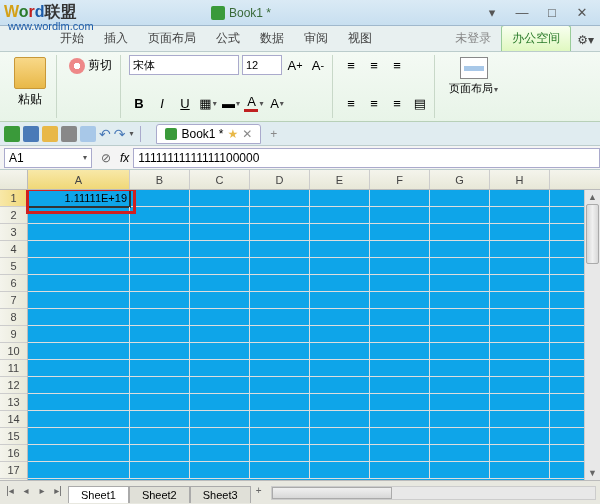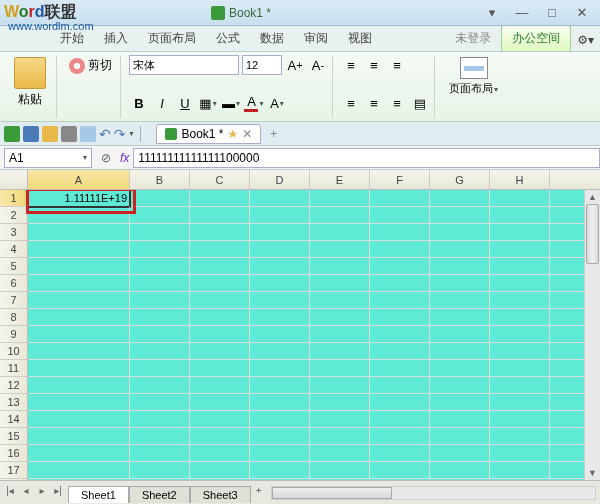--- a/index.html
+++ b/index.html
@@ -45,33 +45,33 @@
 .qat-icon { width: 16px; height: 16px; cursor: pointer; border-radius: 2px; }
 .qat-save { background: #4a7ab8; } .qat-print { background: #888; }
 .qat-undo { color: #4a7ab8; font-size: 14px; } .qat-redo { color: #4a7ab8; font-size: 14px; }
 .qat-sep { width: 1px; height: 16px; background: #aac; margin: 0 4px; }
 .doc-tab { display: flex; align-items: center; gap: 4px; padding: 2px 8px; background: #fff; border: 1px solid #aac; border-radius: 3px 3px 0 0; margin-left: 8px; }
 .doc-tab-close { color: #888; cursor: pointer; }
 
 .formula-bar { height: 24px; background: #f4f4f4; border-bottom: 1px solid #bcc; display: flex; align-items: center; }
 .name-box { width: 88px; height: 20px; border: 1px solid #aac; background: #fff; margin: 0 4px; padding: 0 4px; display: flex; align-items: center; justify-content: space-between; }
 .fb-btn { width: 20px; text-align: center; color: #666; cursor: pointer; }
-.fx-label { font-style: italic; color: #6d28d9; padding: 0 4px; }
+.fx-label { font-style: italic; color: #000000; padding: 0 4px; }
 .formula-input { flex: 1; height: 20px; border: 1px solid #aac; background: #fff; padding: 0 4px; display: flex; align-items: center; }
 
 .sheet-area { position: relative; height: 310px; display: flex; flex-direction: column; }
 .col-headers { height: 20px; display: flex; background: linear-gradient(#f4f4ec, #e8e8d8); border-bottom: 1px solid #bbb; }
 .corner { width: 28px; border-right: 1px solid #bbb; background: linear-gradient(#f4f4ec, #e8e8d8); }
 .col-h { border-right: 1px solid #ccc; text-align: center; line-height: 20px; color: #444; font-size: 11px; }
 .col-h.sel { background: linear-gradient(#f8e8a8, #f0d878); }
 .grid-body { flex: 1; display: flex; overflow: hidden; }
 .row-headers { width: 28px; background: linear-gradient(90deg, #f4f4ec, #e8e8d8); border-right: 1px solid #bbb; }
 .row-h { height: 17px; border-bottom: 1px solid #ccc; text-align: center; line-height: 17px; color: #444; font-size: 11px; }
 .row-h.sel { background: linear-gradient(90deg, #f8e8a8, #f0d878); }
-.cells { flex: 1; position: relative; background: #5eead4; }
+.cells { flex: 1; position: relative; background: #0ea5e9; }
 .cell-row { height: 17px; border-bottom: 1px solid #ddd; display: flex; }
 .cell { border-right: 1px solid #ddd; height: 17px; line-height: 17px; padding: 0 2px; font-size: 11px; text-align: right; }
 .cell.active { outline: 2px solid #333; outline-offset: -1px; }
 .red-box { position: absolute; left: -2px; top: -2px; width: 110px; height: 26px; border: 3px solid #d02020; pointer-events: none; }
 .vscroll { width: 16px; background: #e8e8e8; border-left: 1px solid #ccc; position: relative; }
 .vthumb { position: absolute; left: 1px; right: 1px; top: 14px; height: 60px; background: linear-gradient(90deg, #d8d8d8, #f0f0f0, #d8d8d8); border: 1px solid #aaa; border-radius: 2px; }
 .sarrow { height: 14px; text-align: center; line-height: 14px; color: #666; font-size: 9px; }
 
 .sheet-tabs { height: 24px; background: #e8e8e0; border-top: 1px solid #bbb; display: flex; align-items: center; }
 .tab-nav { display: flex; gap: 0; padding: 0 2px; }

